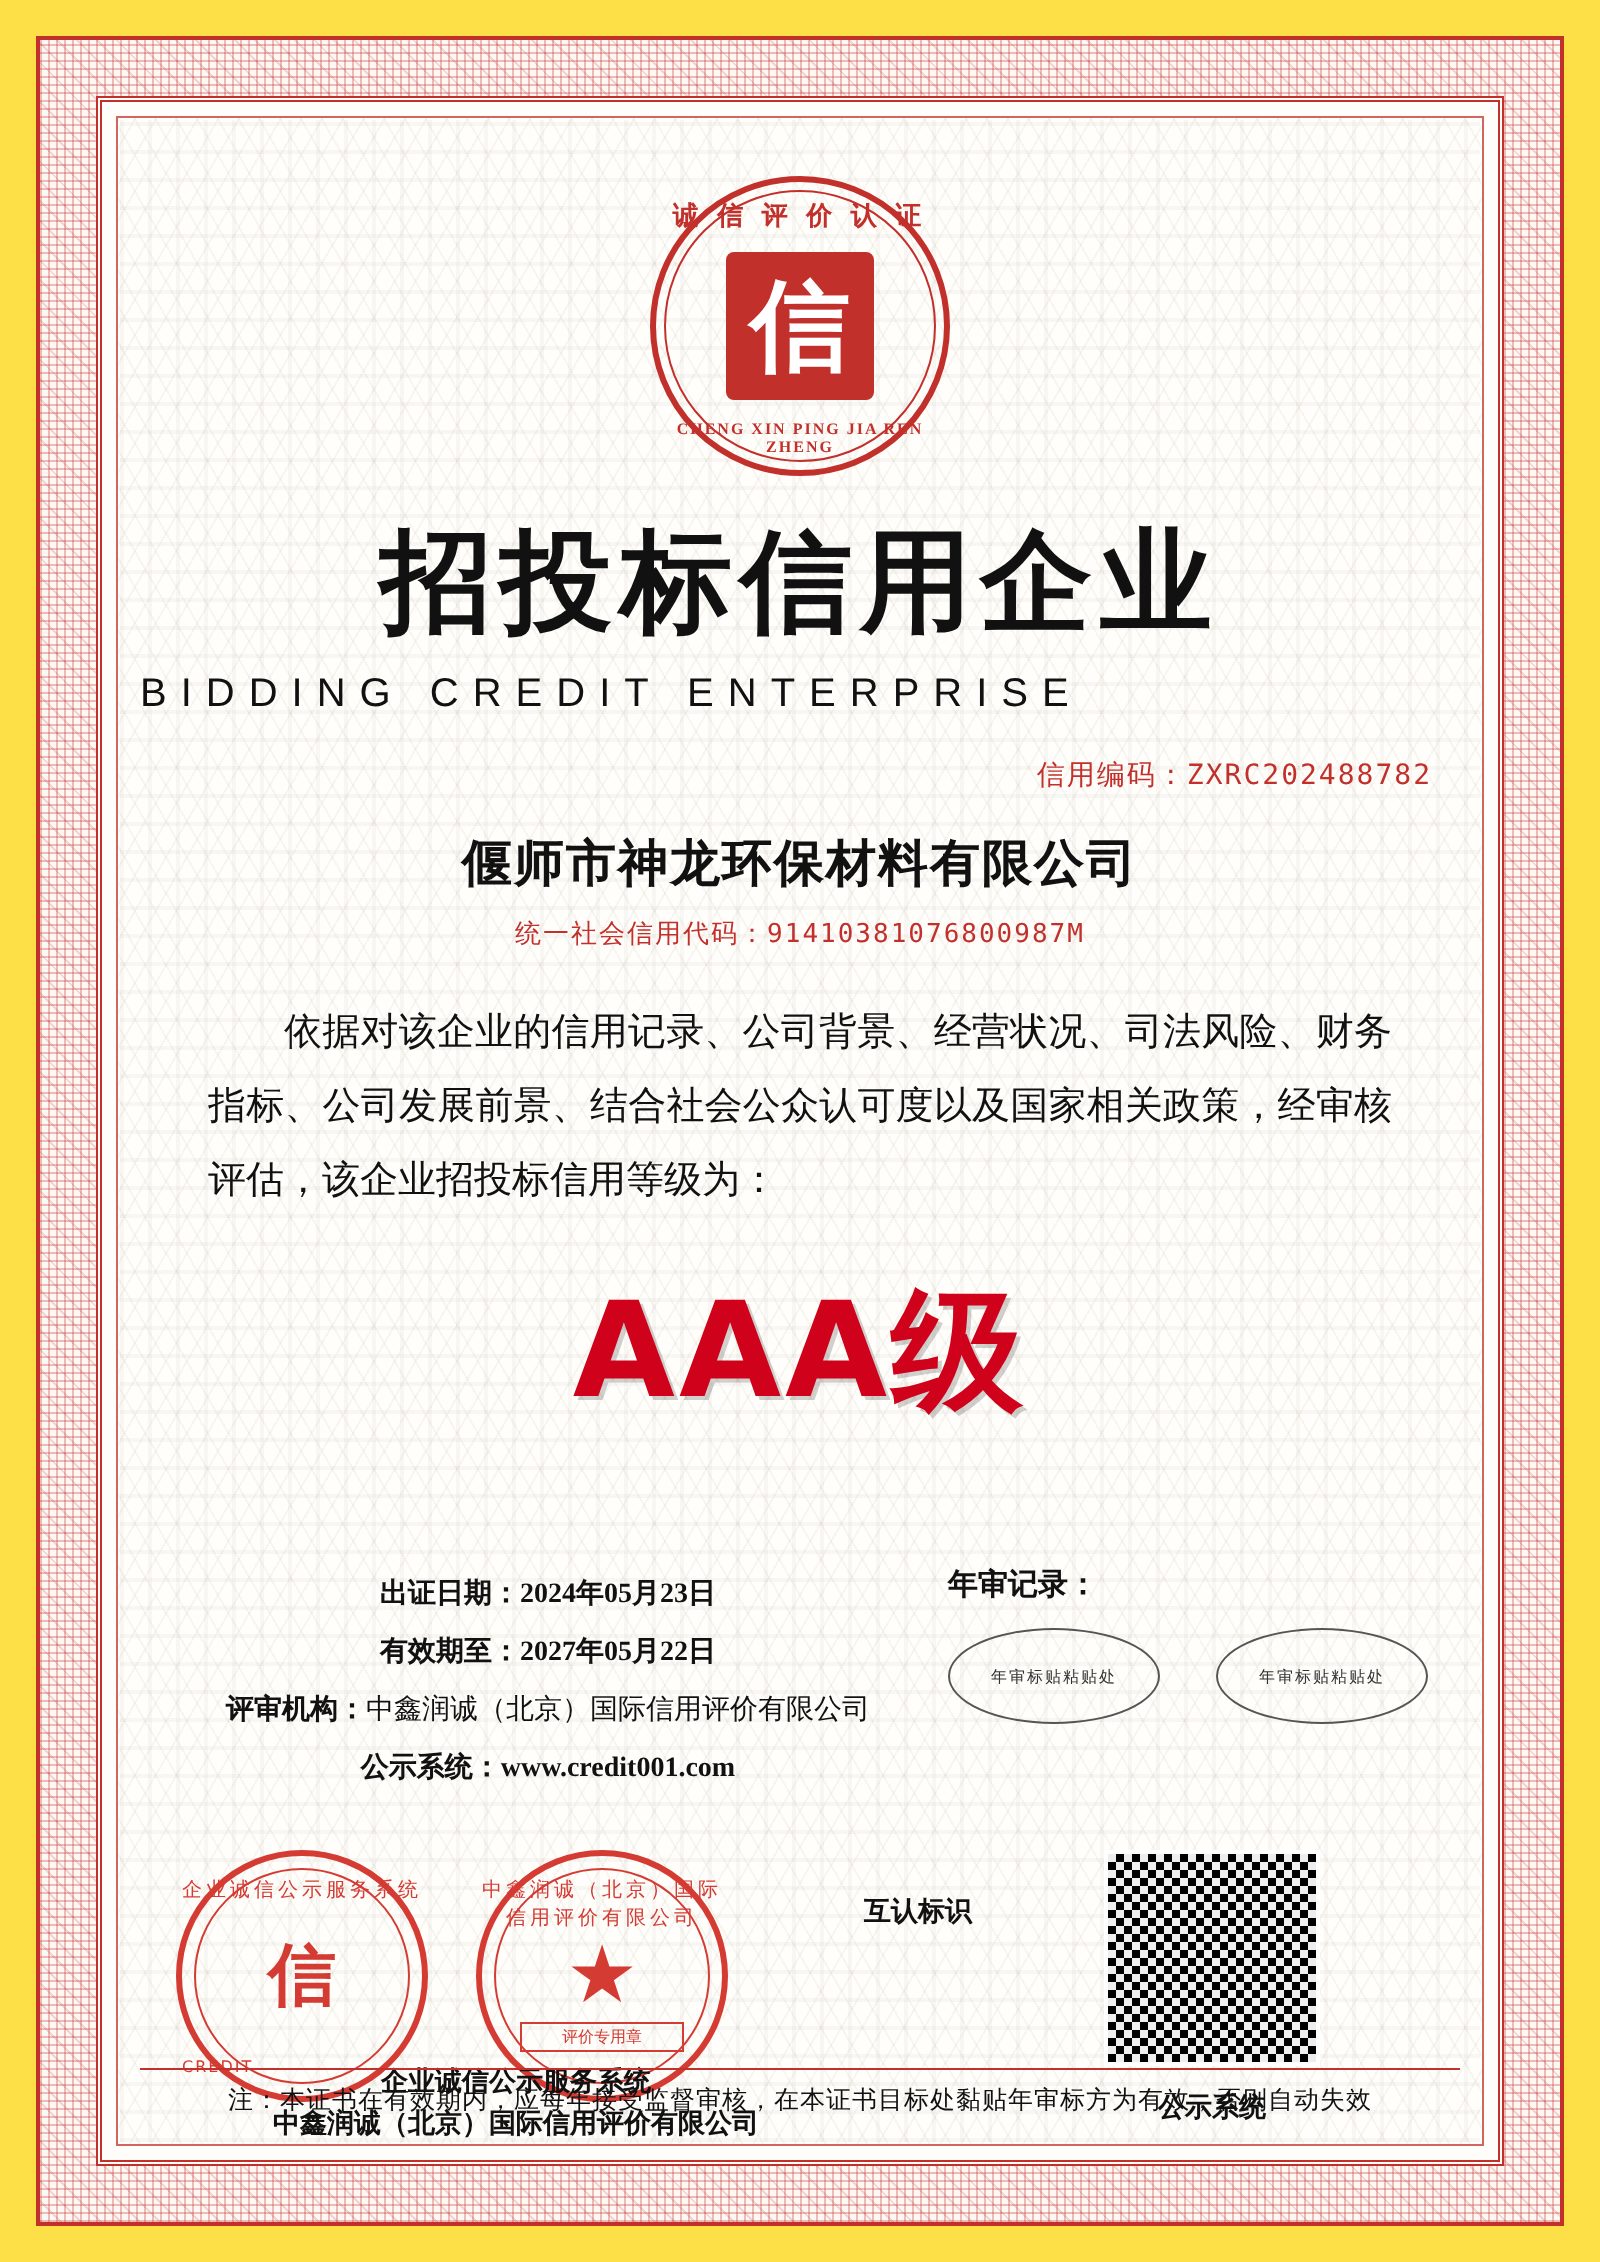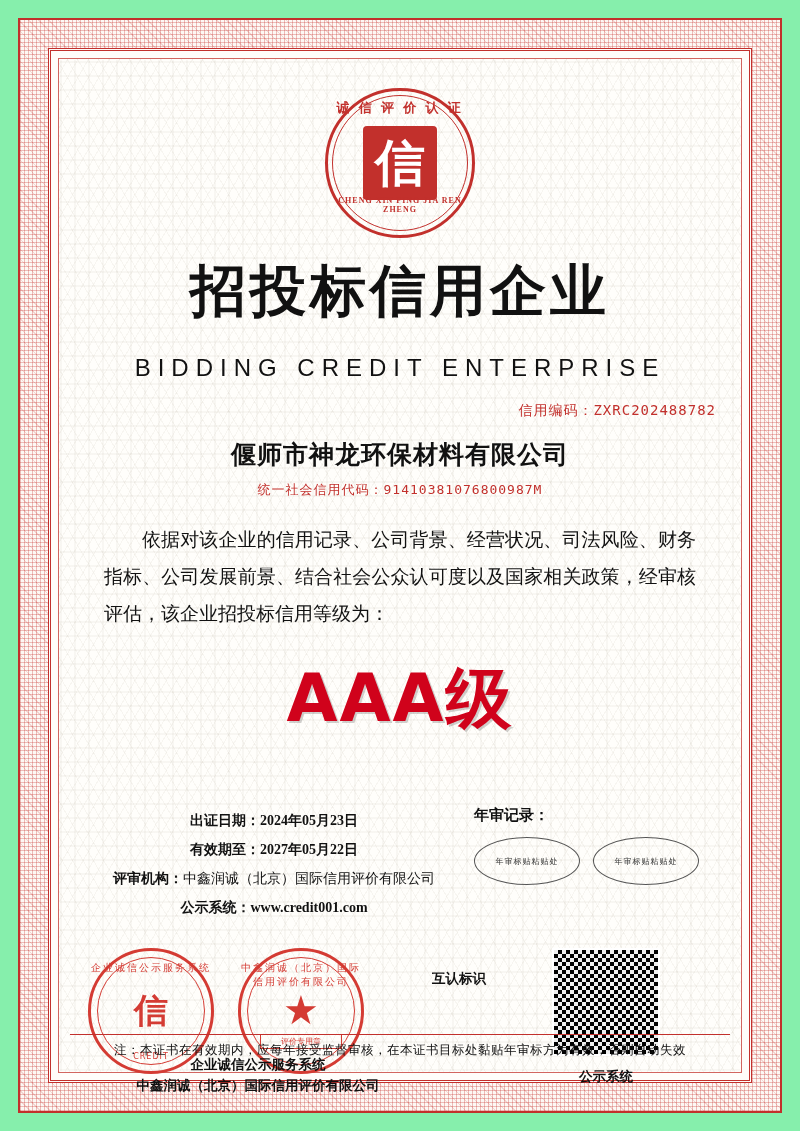--- a/index.html
+++ b/index.html
@@ -13,21 +13,21 @@
     font-family: "Liberation Serif", serif;
     overflow: hidden;
   }
 
   
   .certificate {
     position: relative;
     width: 800px;
     height: 1131px;
     box-sizing: border-box;
-    background: #86efac;
+    background: #fde047;
   }
 
   
   .border-outer {
     position: absolute;
     left: 18px; top: 18px; right: 18px; bottom: 18px;
     border: 2px solid #c2302c;
     box-sizing: border-box;
     background:
       repeating-linear-gradient(90deg, rgba(198,48,44,0.30) 0 1px, rgba(255,255,255,0) 1px 4px),
@@ -113,41 +113,40 @@
     text-align: center;
     color: #c2302c;
     font-weight: bold;
     letter-spacing: 3px;
   }
   .emblem .arc-top {
     top: 11px;
     font-size: 13px;
   }
   .emblem .arc-bottom {
-    bottom: 24px;
+    bottom: 10px;
     font-size: 8px;
     letter-spacing: 1px;
   }
 
   
   .title-cn {
     text-align: center;
     font-size: 56px;
     font-weight: bold;
     letter-spacing: 4px;
     color: #111;
     margin-top: 16px;
     font-family: Liberation Mono, monospace;
   }
   .title-en {
-    text-align: center;
-    font-size: 24px;
+    font-size: 20px;
     letter-spacing: 7px;
     color: #111;
-    margin-top: 24px;
+    margin-top: 6px;
     font-family: "Liberation Sans", sans-serif;
   }
 
   .credit-no {
     text-align: right;
     color: #c2302c;
     font-size: 14px;
     margin-top: 20px;
     padding-right: 14px;
     letter-spacing: 1px;
@@ -222,21 +221,21 @@
   }
   .annual-title {
     font-size: 15px;
     font-weight: bold;
     color: #111;
     font-family: "DejaVu Sans", sans-serif;
     margin-bottom: 12px;
   }
   .stamp-slots {
     display: flex;
-    gap: 13px;
+    gap: 28px;
   }
   .slot {
     width: 104px;
     height: 46px;
     border: 1px solid #555;
     border-radius: 50%;
     font-size: 8px;
     color: #333;
     display: flex;
     align-items: center;
@@ -273,21 +272,20 @@
     position: absolute;
     top: 10px; left: 0; right: 0;
     text-align: center;
     font-size: 10px;
     letter-spacing: 2px;
     font-family: "DejaVu Sans", sans-serif;
   }
   .seal .seal-bottom {
     position: absolute;
     bottom: 10px; left: 0; right: 0;
-    text-align: center;
     font-size: 8px;
     letter-spacing: 1px;
     font-family: "DejaVu Sans", sans-serif;
   }
   .seal .seal-core {
     position: absolute;
     left: 50%; top: 50%;
     transform: translate(-50%,-50%);
     font-size: 34px;
     font-weight: bold;

